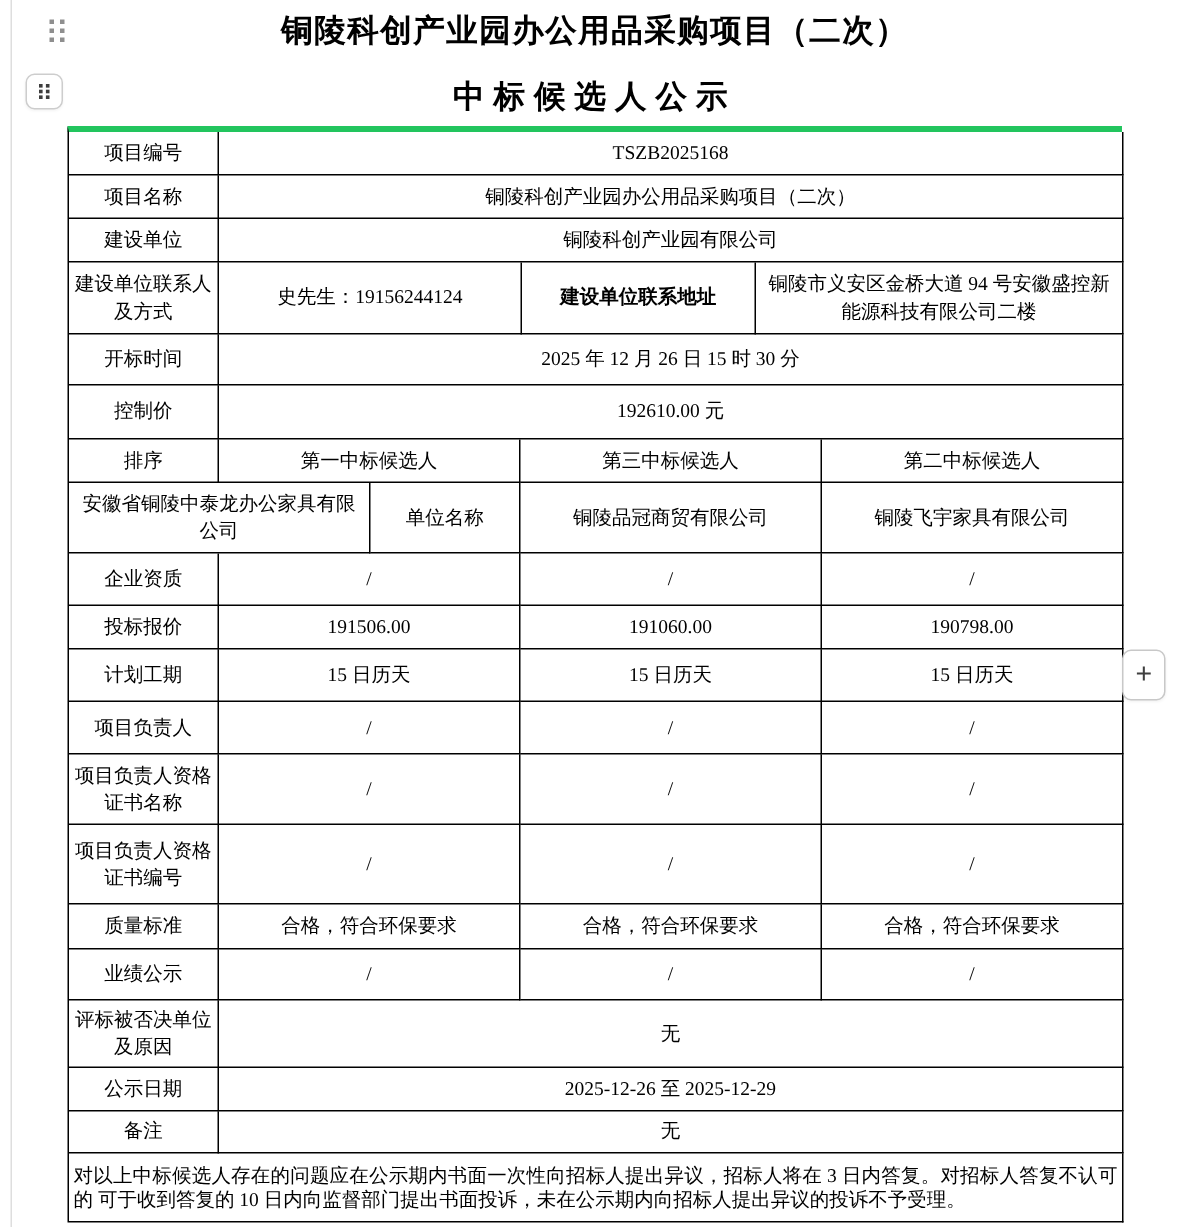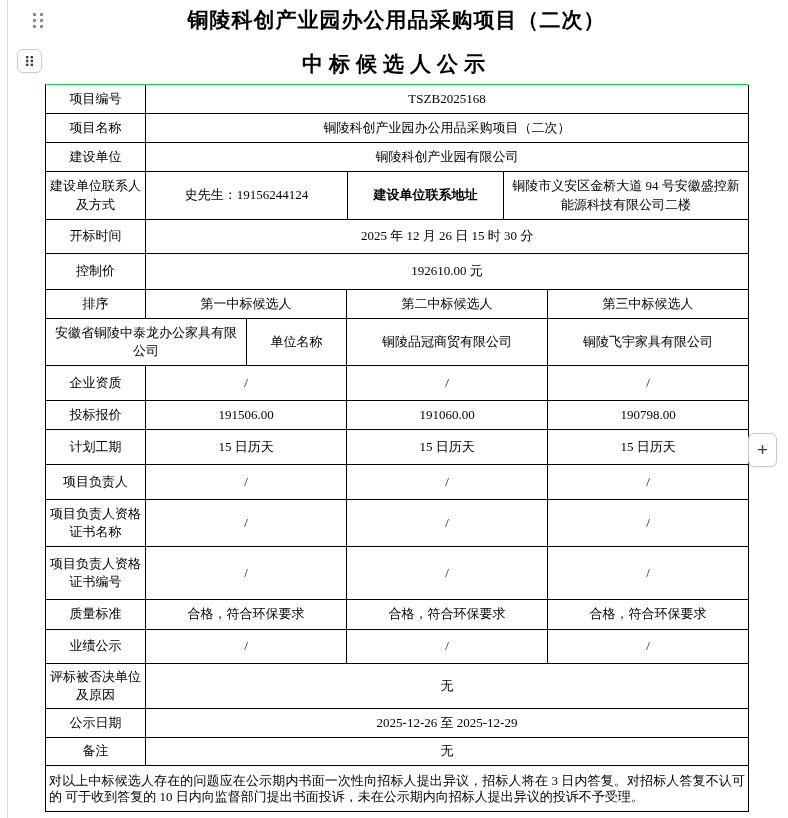--- a/index.html
+++ b/index.html
@@ -21,21 +21,21 @@
                  box-shadow:0 1px 2px rgba(0,0,0,0.05); }
 
   
   .doc-title { position:absolute; left:45px; width:703px; text-align:center;
                font-weight:bold; font-size:21px; line-height:24px; }
   .doc-title.l1 { top:8px;  letter-spacing:1px; }
   .doc-title.l2 { top:52px; letter-spacing:6px; }
 
   
   .doc-table { position:absolute; left:45px; top:84px; width:703px;
-               border-top:1px solid #22c55e; border-left:1px solid #000;
+               border-top:4px solid #22c55e; border-left:1px solid #000;
                font-size:13px; }
   .t-row  { display:flex; width:100%; }
   .t-cell { border-right:1px solid #000; border-bottom:1px solid #000;
             display:flex; align-items:center; justify-content:center;
             text-align:center; padding:1px 4px; line-height:1.42; flex:none;
             overflow:hidden; }
   .lab  { width:100px; }
   .val  { width:603px; }
   .c3   { width:201px; }
   .cw2  { width:202px; }
@@ -108,22 +108,22 @@
   </div>
 
   <div class="t-row" style="height:36px">
     <div class="t-cell lab">控制价</div>
     <div class="t-cell val">192610.00 元</div>
   </div>
 
   <div class="t-row" style="height:29px">
     <div class="t-cell lab">排序</div>
     <div class="t-cell c3">第一中标候选人</div>
+    <div class="t-cell c3">第三中标候选人</div>
     <div class="t-cell c3">第二中标候选人</div>
-    <div class="t-cell c3">第三中标候选人</div>
   </div>
 
   <div class="t-row" style="height:47px">
     <div class="t-cell c3">安徽省铜陵中泰龙办公家具有限公司</div>
     <div class="t-cell lab">单位名称</div>
     <div class="t-cell c3">铜陵品冠商贸有限公司</div>
     <div class="t-cell c3">铜陵飞宇家具有限公司</div>
   </div>
 
   <div class="t-row" style="height:35px">

